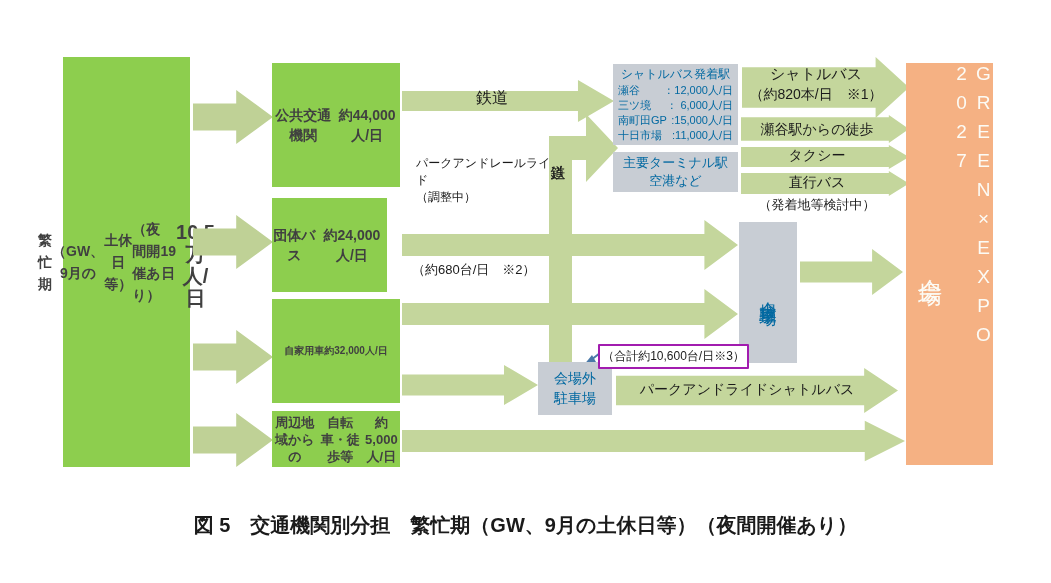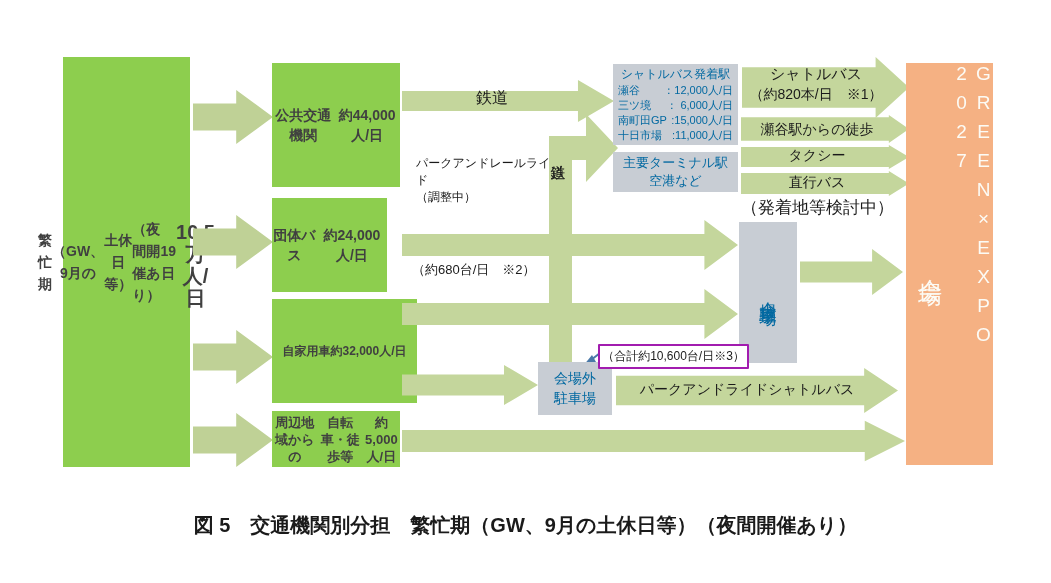--- a/index.html
+++ b/index.html
@@ -45,21 +45,21 @@
   <div class="arr arr-dark z1" style="left:193px;top:412px;width:80px;height:56px;clip-path:polygon(0 26%,54% 26%,54% 2%,100% 50%,54% 98%,54% 74%,0 74%);"></div>
 
   <div class="greenbox z1" style="left:272px;top:63px;width:128px;height:124px;font-size:14px;line-height:20px;">
     <div>公共交通機関</div>
     <div>約44,000人/日</div>
   </div>
   <div class="greenbox z1" style="left:272px;top:198px;width:115px;height:94px;font-size:14px;line-height:20px;">
     <div>団体バス</div>
     <div>約24,000人/日</div>
   </div>
-  <div class="greenbox z1" style="left:272px;top:299px;width:145px;height:104px;font-size:12px;line-height:20px;">
+  <div class="greenbox z1" style="left:272px;top:299px;width:128px;height:104px;font-size:10px;line-height:20px;">
     <div>自家用車</div>
     <div>約32,000人/日</div>
   </div>
   <div class="greenbox z1" style="left:272px;top:411px;width:128px;height:56px;font-size:13px;line-height:17px;">
     <div>周辺地域からの</div>
     <div>自転車・徒歩等</div>
     <div>約5,000人/日</div>
   </div>
 
   <div class="arr z1" style="left:402px;top:80px;width:212px;height:42px;clip-path:polygon(0 26%,83% 26%,83% 0,100% 50%,83% 100%,83% 74%,0 74%);"></div>
@@ -104,21 +104,21 @@
 
   <div class="arr z1" style="left:741px;top:115px;width:168px;height:28px;clip-path:polygon(0 8%,88% 8%,88% 0,100% 50%,88% 100%,88% 92%,0 92%);"></div>
   <div class="lbl z2" style="left:741px;top:121px;width:152px;font-size:14px;">瀬谷駅からの徒歩</div>
 
   <div class="arr z1" style="left:741px;top:145px;width:168px;height:24px;clip-path:polygon(0 8%,88% 8%,88% 0,100% 50%,88% 100%,88% 92%,0 92%);"></div>
   <div class="lbl z2" style="left:741px;top:147px;width:152px;font-size:14px;">タクシー</div>
 
   <div class="arr z1" style="left:741px;top:171px;width:168px;height:25px;clip-path:polygon(0 8%,88% 8%,88% 0,100% 50%,88% 100%,88% 92%,0 92%);"></div>
   <div class="lbl z2" style="left:741px;top:174px;width:152px;font-size:14px;">直行バス</div>
 
-  <div class="lbl z2" style="left:741px;top:196px;width:152px;font-size:17px;">（発着地等検討中）</div>
+  <div class="lbl z2" style="left:741px;top:196px;width:152px;font-size:13px;">（発着地等検討中）</div>
 
   <div class="arr z1" style="left:402px;top:220px;width:336px;height:50px;clip-path:polygon(0 28%,90% 28%,90% 0,100% 50%,90% 100%,90% 72%,0 72%);"></div>
   <div class="lbl z2" style="left:412px;top:261px;width:150px;font-size:13px;text-align:left;">（約680台/日　※2）</div>
 
   <div class="arr z1" style="left:402px;top:289px;width:336px;height:50px;clip-path:polygon(0 28%,90% 28%,90% 0,100% 50%,90% 100%,90% 72%,0 72%);"></div>
   <div class="arr z1" style="left:402px;top:365px;width:136px;height:40px;clip-path:polygon(0 24%,75% 24%,75% 0,100% 50%,75% 100%,75% 76%,0 76%);"></div>
 
   <div class="graybox z1" style="left:739px;top:222px;width:58px;height:141px;display:flex;align-items:center;justify-content:center;">
     <span class="vtext" style="font-size:17px;letter-spacing:2px;">会場駐車場</span>
   </div>

